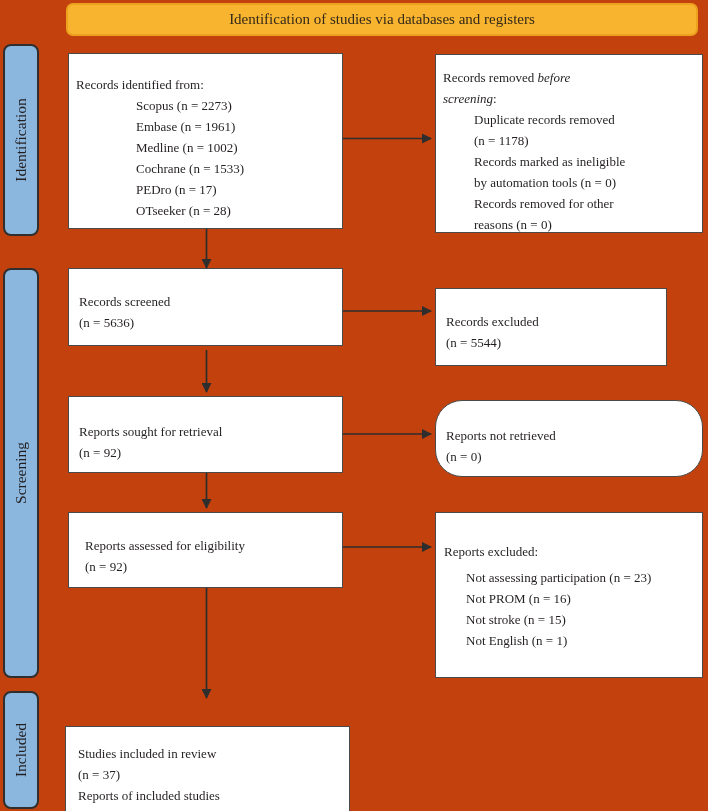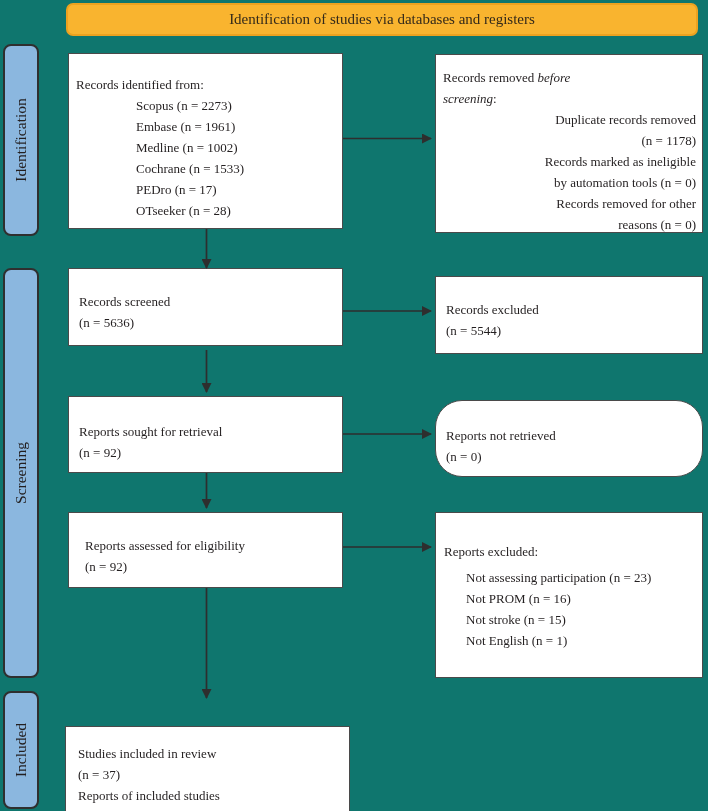--- a/index.html
+++ b/index.html
@@ -1,18 +1,18 @@
 <!DOCTYPE html>
 <html style="--banner-fill: #F9B42F; --banner-border: #EDA21F; --banner-text: #33291A; --stage-fill: #8BB7DF; --stage-border: #2F2F2F; --box-border: #4A4A4A; --arrow: #2E2E2E; --text: #231F20;"><head>
 <meta charset="utf-8">
 <style>
   * { margin:0; padding:0; box-sizing:border-box; }
   html,body { background:#ffffff; }
   .canvas {
-    position:relative; width:708px; height:811px; background:#0f766e;
+    position:relative; width:708px; height:811px; background:#c2410c;
     font-family:"Liberation Serif","DejaVu Serif",serif;
     color:var(--text,#231f20); overflow:hidden;padding-left:12px;
   }
   .banner {
     position:absolute; left:66px; top:3px; width:632px; height:33px;
     background:var(--banner-fill,#f9b42f);
     border:2px solid var(--banner-border,#eda21f);
     border-radius:7px;
     display:flex; align-items:center; justify-content:center;
     font-size:15px; color:var(--banner-text,#33291a);
@@ -29,23 +29,23 @@
   .stage-screening      { top:268px; height:410px; }
   .stage-included       { top:691px; height:118px; }
   .box {
     position:absolute; background:#ffffff;
     border:1.5px solid var(--box-border,#4a4a4a);
     font-size:13px; line-height:21px;
   }
   .b-identified      { left:68px;  top:53px;  width:275px; height:176px; padding:20px 6px 0 7px; }
   .b-identified .items { margin-left:60px; }
   .b-removed         { left:435px; top:54px;  width:268px; height:179px; padding:12px 6px 0 7px; }
-  .b-removed .items  { margin-left:31px;text-align:right; }
+  .b-removed .items  { margin-left:31px; }
   .b-screened        { left:68px;  top:268px; width:275px; height:78px;  padding:22px 6px 0 10px; }
-  .b-excluded        { left:435px; top:276px; width:268px; height:78px;  padding:22px 6px 0 10px; }
+  .b-excluded        { left:435px; top:288px; width:232px; height:78px;  padding:22px 6px 0 10px; }
   .b-sought          { left:68px;  top:396px; width:275px; height:77px;  padding:24px 6px 0 10px; }
   .b-notretrieved    { left:435px; top:400px; width:268px; height:77px;  padding:24px 6px 0 10px;border-radius:27px; }
   .b-assessed        { left:68px;  top:512px; width:275px; height:76px;  padding:22px 6px 0 16px; }
   .b-reportsexcluded { left:435px; top:512px; width:268px; height:166px; padding:28px 4px 0 8px; }
   .b-reportsexcluded .items { margin-left:22px; margin-top:5px; }
   .b-included        { left:65px;  top:726px; width:285px; height:106px; padding:16px 6px 0 12px; }
   .it { font-style:italic; }
   .arrows { position:absolute; left:0; top:0; width:708px; height:811px; pointer-events:none; }
   .arrows line { stroke:var(--arrow,#2e2e2e); stroke-width:1.7; }
   .arrows marker path { fill:var(--arrow,#2e2e2e); }

